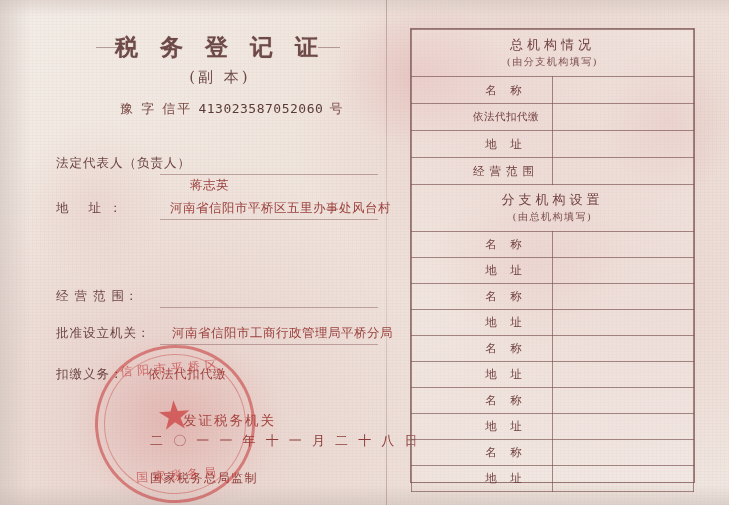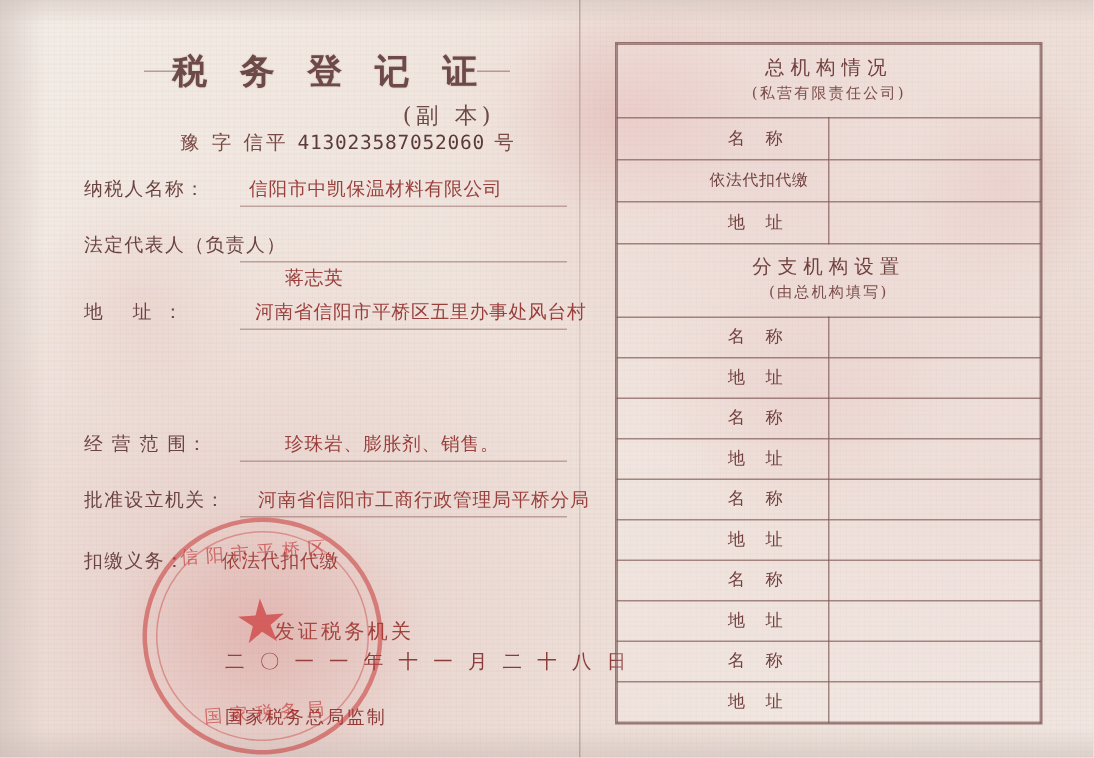--- a/index.html
+++ b/index.html
@@ -74,38 +74,38 @@
     font-size: 23px;
     font-weight: bold;
     letter-spacing: 7px;
     color: #6d4a48;
     text-shadow: 0 0 1px rgba(110,70,70,0.4);
   }
   .doc-subtitle {
     position: absolute;
     left: 110px; top: 68px;
     width: 220px;
-    text-align: right;
+    text-align: center;
     font-family: "DejaVu Serif", serif;
     font-size: 15px;
     letter-spacing: 3px;
     color: #6d4a48;
   }
   .title-rule-l, .title-rule-r {
     position: absolute;
     top: 47px;
     height: 1px;
     background: rgba(120,80,78,0.5);
   }
   .title-rule-l { left: 96px; width: 22px; }
   .title-rule-r { left: 318px; width: 22px; }
 
   .code-line {
     position: absolute;
-    left: 120px; top: 86px;
+    left: 120px; top: 100px;
     width: 250px;
     font-family: "DejaVu Serif", serif;
     font-size: 13px;
     color: #7a4a46;
     letter-spacing: 2px;
     white-space: nowrap;
   }
   .code-line .num {
     font-family: "DejaVu Sans Mono", monospace;
     font-size: 13px;
@@ -317,42 +317,36 @@
     <div class="title-rule-r"></div>
     <div class="doc-title">税 务 登 记 证</div>
     <div class="doc-subtitle">(副  本)</div>
 
     <div class="code-line">
       <span>豫  字  信平</span>
       <span class="num">413023587052060</span>
       <span>号</span>
     </div>
 
-    <div class="row" style="top:118px;">
-      <div class="label">纳税人名称：</div>
-      <div class="value">信阳市中凯保温材料有限公司</div>
-      <div class="uline"></div>
-    </div>
 
     <div class="row" style="top:155px;">
       <div class="label">法定代表人（负责人）</div>
       <div class="value" style="left:190px;margin-top:22px;">蒋志英</div>
       <div class="uline"></div>
     </div>
 
     <div class="row" style="top:200px;">
       <div class="label spread">地      址：</div>
       <div class="value" style="left:170px;">河南省信阳市平桥区五里办事处风台村</div>
       <div class="uline"></div>
     </div>
 
 
     <div class="row" style="top:288px;">
       <div class="label">经 营 范 围：</div>
-      <div class="value" style="left:190px;">珍珠岩、膨胀剂、销售。</div>
       <div class="uline"></div>
     </div>
 
     <div class="row" style="top:325px;">
       <div class="label">批准设立机关：</div>
       <div class="value" style="left:172px;">河南省信阳市工商行政管理局平桥分局</div>
       <div class="uline"></div>
     </div>
 
     <div class="row" style="top:366px;">
@@ -372,33 +366,37 @@
       <div class="seal-bottom-text">国家税务局</div>
     </div>
   </div>
 
   <div class="right">
     <table class="tbl">
       <tbody>
           <tr>
         <td class="hdr" colspan="2" style="height:46px;">
           <span>总机构情况</span>
-          <span class="sub">(私营有限责任公司)</span>
+          <span class="sub">(由分支机构填写)</span>
         </td>
       </tr>
       <tr>
         <td class="key" style="height:26px;">名    称</td>
         <td class="val"></td>
       </tr>
       <tr>
         <td class="key tight" style="height:26px;">依法代扣代缴</td>
         <td class="val"></td>
       </tr>
       <tr>
         <td class="key" style="height:26px;">地    址</td>
+        <td class="val"></td>
+      </tr>
+      <tr>
+        <td class="key" style="height:26px;">经营范围</td>
         <td class="val"></td>
       </tr>
       <tr>
         <td class="hdr" colspan="2" style="height:46px;margin-top:24px;">
           <span>分支机构设置</span>
           <span class="sub">(由总机构填写)</span>
         </td>
       </tr>
       <tr>
         <td class="key" style="height:25px;">名    称</td>

